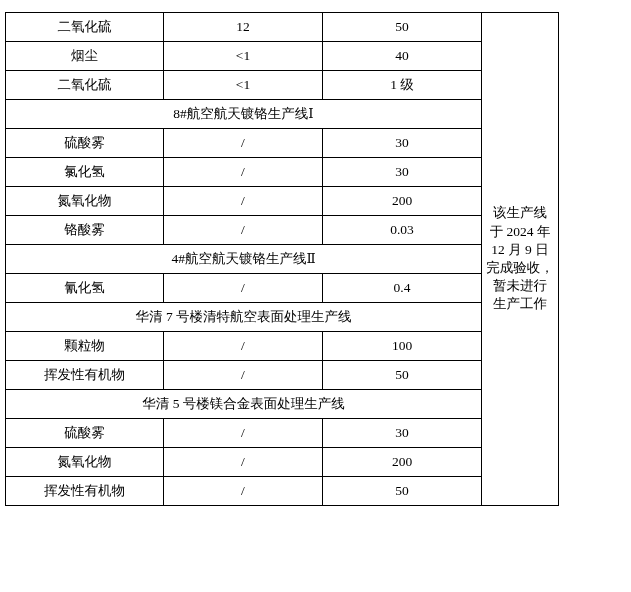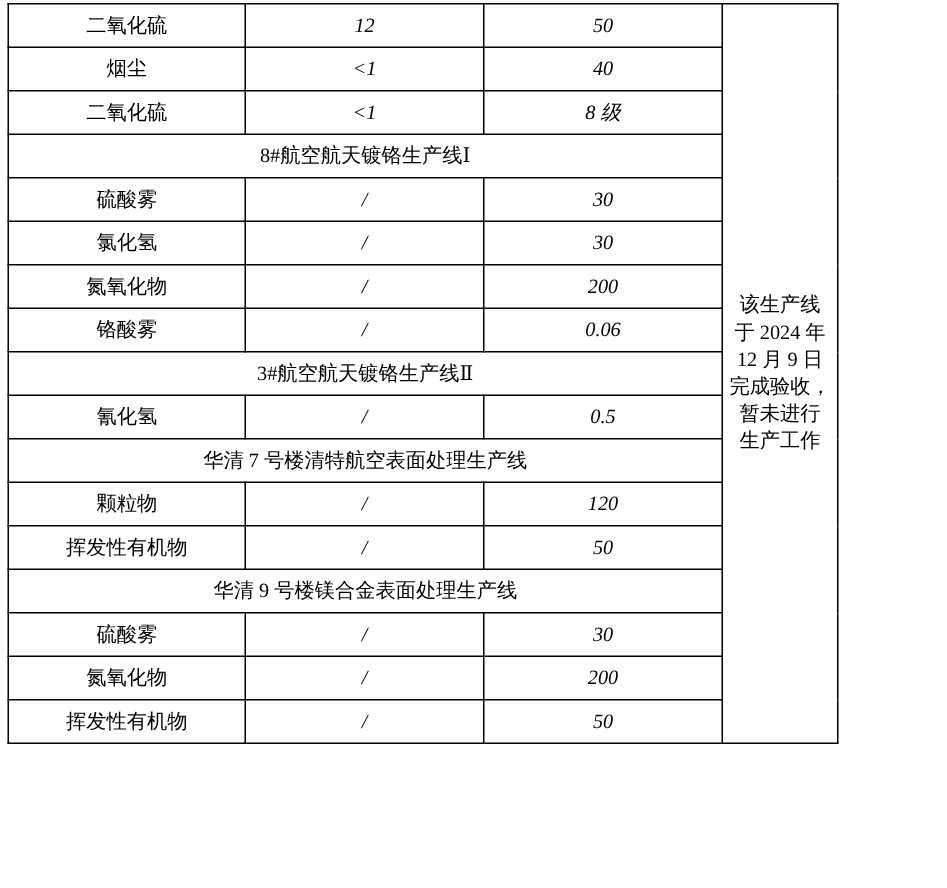--- a/index.html
+++ b/index.html
@@ -16,41 +16,41 @@
   #sheet {
     position: relative;
     width: 631px;
     height: 592px;
     box-sizing: border-box;
   }
   table.doc-table {
     border-collapse: collapse;
     width: 553px;
     margin-left: 5px;
-    margin-top: 2px;
+    margin-top: 12px;
     table-layout: fixed;
     border-radius: 12px;
   }
   table.doc-table td {
     border: 1px solid #000000;
     font-size: 13.5px;
     line-height: 1.35;
     text-align: center;
     vertical-align: middle;
     padding: 4px 2px;
     height: 29px;
     box-sizing: border-box;
   }
   col.c1 { width: 158px; }
   col.c2 { width: 159px; }
   col.c3 { width: 159px; }
   col.c4 { width: 77px; }
 
   td.name-cell { text-align: center; }
-  td.val-cell { text-align: center; font-style: italic; }
+  td.val-cell { text-align: center; }
   td.section-cell {
     text-align: center;
     height: 33px;
   }
   td.note-cell {
     text-align: center;
     vertical-align: middle;
     font-size: 13.5px;
     line-height: 1.5;
     padding: 4px 6px;
@@ -88,21 +88,21 @@
           </td>
       </tr>
       <tr>
         <td class="name-cell">烟尘</td>
         <td class="val-cell">&lt;1</td>
         <td class="val-cell">40</td>
       </tr>
       <tr>
         <td class="name-cell">二氧化硫</td>
         <td class="val-cell">&lt;1</td>
-        <td class="val-cell">8 级</td>
+        <td class="val-cell">1 级</td>
       </tr>
       <tr>
         <td class="section-cell" colspan="3">8#航空航天镀铬生产线Ⅰ</td>
       </tr>
       <tr>
         <td class="name-cell">硫酸雾</td>
         <td class="val-cell slash">/</td>
         <td class="val-cell">30</td>
       </tr>
       <tr>
@@ -111,45 +111,45 @@
         <td class="val-cell">30</td>
       </tr>
       <tr>
         <td class="name-cell">氮氧化物</td>
         <td class="val-cell slash">/</td>
         <td class="val-cell">200</td>
       </tr>
       <tr>
         <td class="name-cell">铬酸雾</td>
         <td class="val-cell slash">/</td>
-        <td class="val-cell">0.06</td>
+        <td class="val-cell">0.03</td>
       </tr>
       <tr>
-        <td class="section-cell" colspan="3">3#航空航天镀铬生产线Ⅱ</td>
+        <td class="section-cell" colspan="3">4#航空航天镀铬生产线Ⅱ</td>
       </tr>
       <tr>
         <td class="name-cell">氰化氢</td>
         <td class="val-cell slash">/</td>
-        <td class="val-cell">0.5</td>
+        <td class="val-cell">0.4</td>
       </tr>
       <tr>
         <td class="section-cell" colspan="3">华清 7 号楼清特航空表面处理生产线</td>
       </tr>
       <tr>
         <td class="name-cell">颗粒物</td>
         <td class="val-cell slash">/</td>
-        <td class="val-cell">120</td>
+        <td class="val-cell">100</td>
       </tr>
       <tr>
         <td class="name-cell">挥发性有机物</td>
         <td class="val-cell slash">/</td>
         <td class="val-cell">50</td>
       </tr>
       <tr>
-        <td class="section-cell" colspan="3">华清 9 号楼镁合金表面处理生产线</td>
+        <td class="section-cell" colspan="3">华清 5 号楼镁合金表面处理生产线</td>
       </tr>
       <tr>
         <td class="name-cell">硫酸雾</td>
         <td class="val-cell slash">/</td>
         <td class="val-cell">30</td>
       </tr>
       <tr>
         <td class="name-cell">氮氧化物</td>
         <td class="val-cell slash">/</td>
         <td class="val-cell">200</td>

